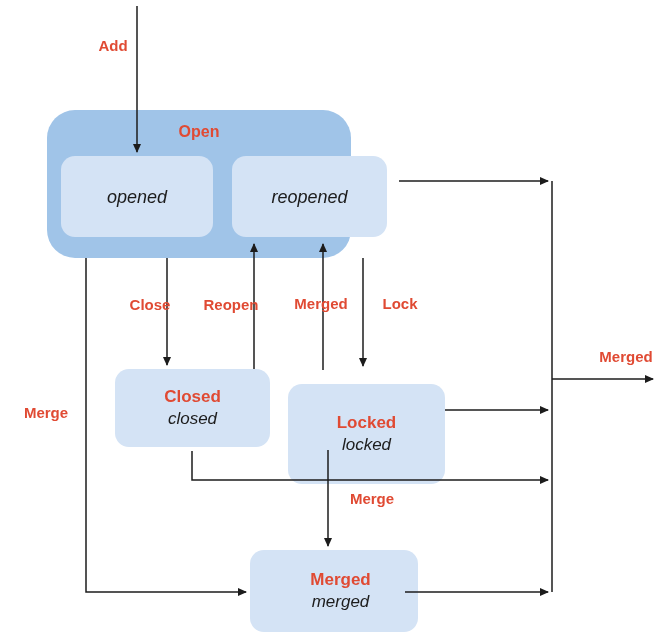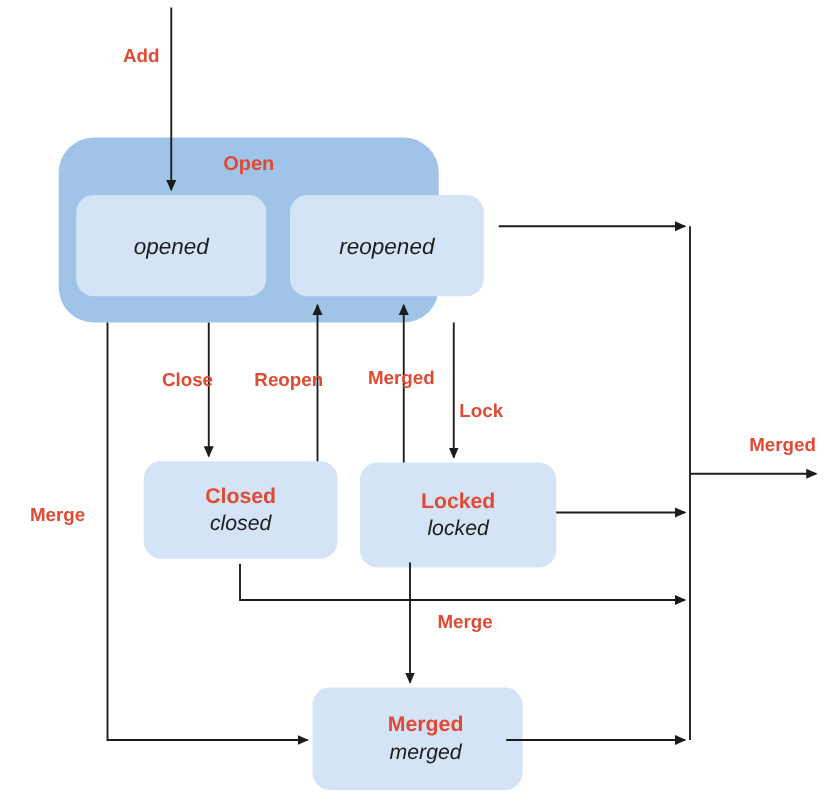--- a/index.html
+++ b/index.html
@@ -77,21 +77,21 @@
 
     <div class="state" style="left:61px; top:156px; width:152px; height:81px;">
       <span class="substate-label">opened</span>
     </div>
 
     <div class="state" style="left:115px; top:369px; width:155px; height:78px;">
       <span class="state-name">Closed</span>
       <span class="state-sub">closed</span>
     </div>
 
-    <div class="state" style="left:288px; top:370px; width:157px; height:84px;">
+    <div class="state" style="left:288px; top:384px; width:157px; height:100px;">
       <span class="state-name">Locked</span>
       <span class="state-sub">locked</span>
     </div>
 
     <div class="state" style="left:250px; top:550px; width:155px; height:82px;padding-left:13px;">
       <span class="state-name">Merged</span>
       <span class="state-sub">merged</span>
     </div>
   </div>
 
@@ -114,19 +114,19 @@
     <polyline class="edge" points="405,592 548,592" marker-end="url(#ah)"></polyline>
     <polyline class="edge" points="552,181 552,592"></polyline>
     <polyline class="edge" points="552,379 653,379" marker-end="url(#ah)"></polyline>
   </svg>
 
   <div class="layer labels">
     <div class="tlabel" style="left:113px; top:45px;">Add</div>
     <div class="tlabel" style="left:134px; top:304px;margin-left:16px;">Close</div>
     <div class="tlabel" style="left:231px; top:304px;">Reopen</div>
     <div class="tlabel" style="left:321px; top:303px;">Merged</div>
-    <div class="tlabel" style="left:385px; top:303px;margin-top:26px;">Lock</div>
+    <div class="tlabel" style="left:400px; top:303px;">Lock</div>
     <div class="tlabel" style="left:46px; top:412px;">Merge</div>
     <div class="tlabel" style="left:372px; top:498px;">Merge</div>
     <div class="tlabel" style="left:626px; top:356px;">Merged</div>
   </div>
 
 </div>
 
 </body></html>

